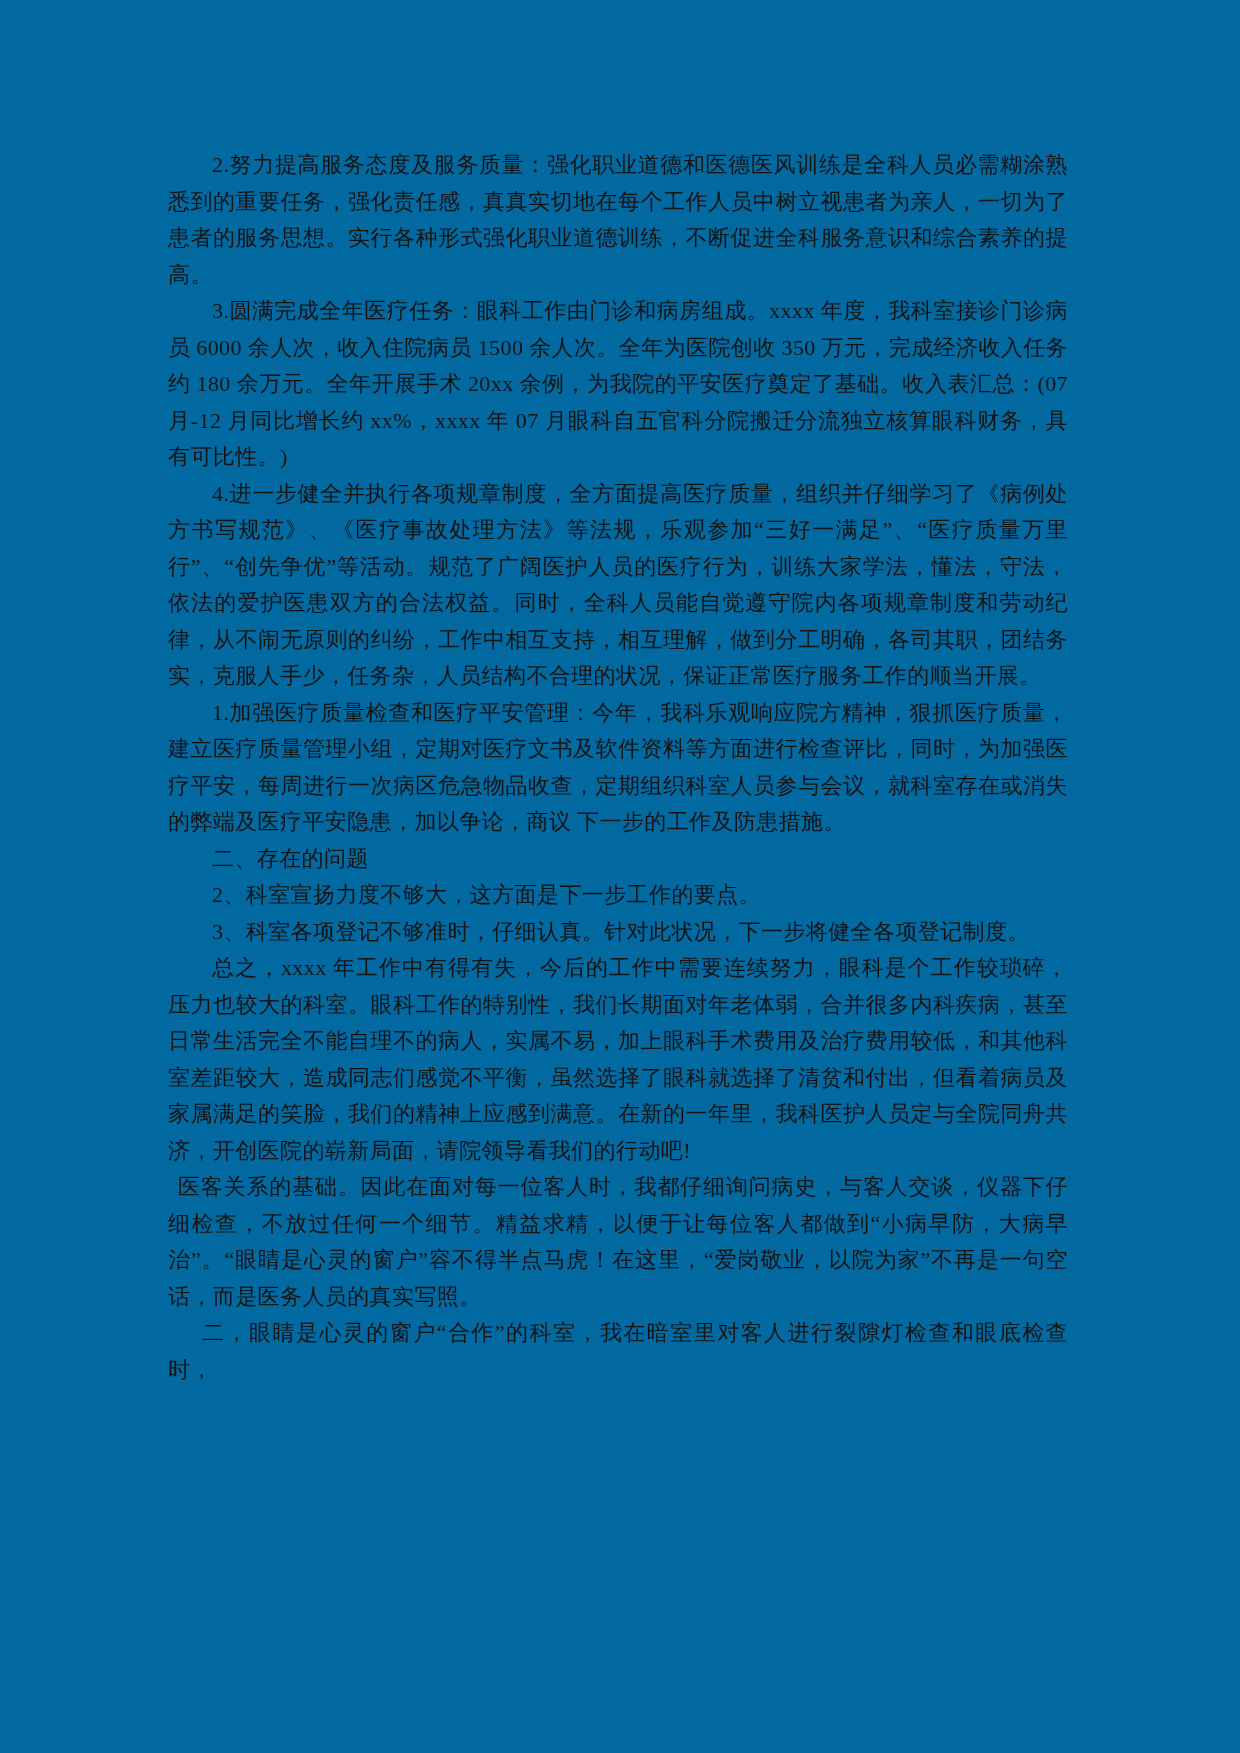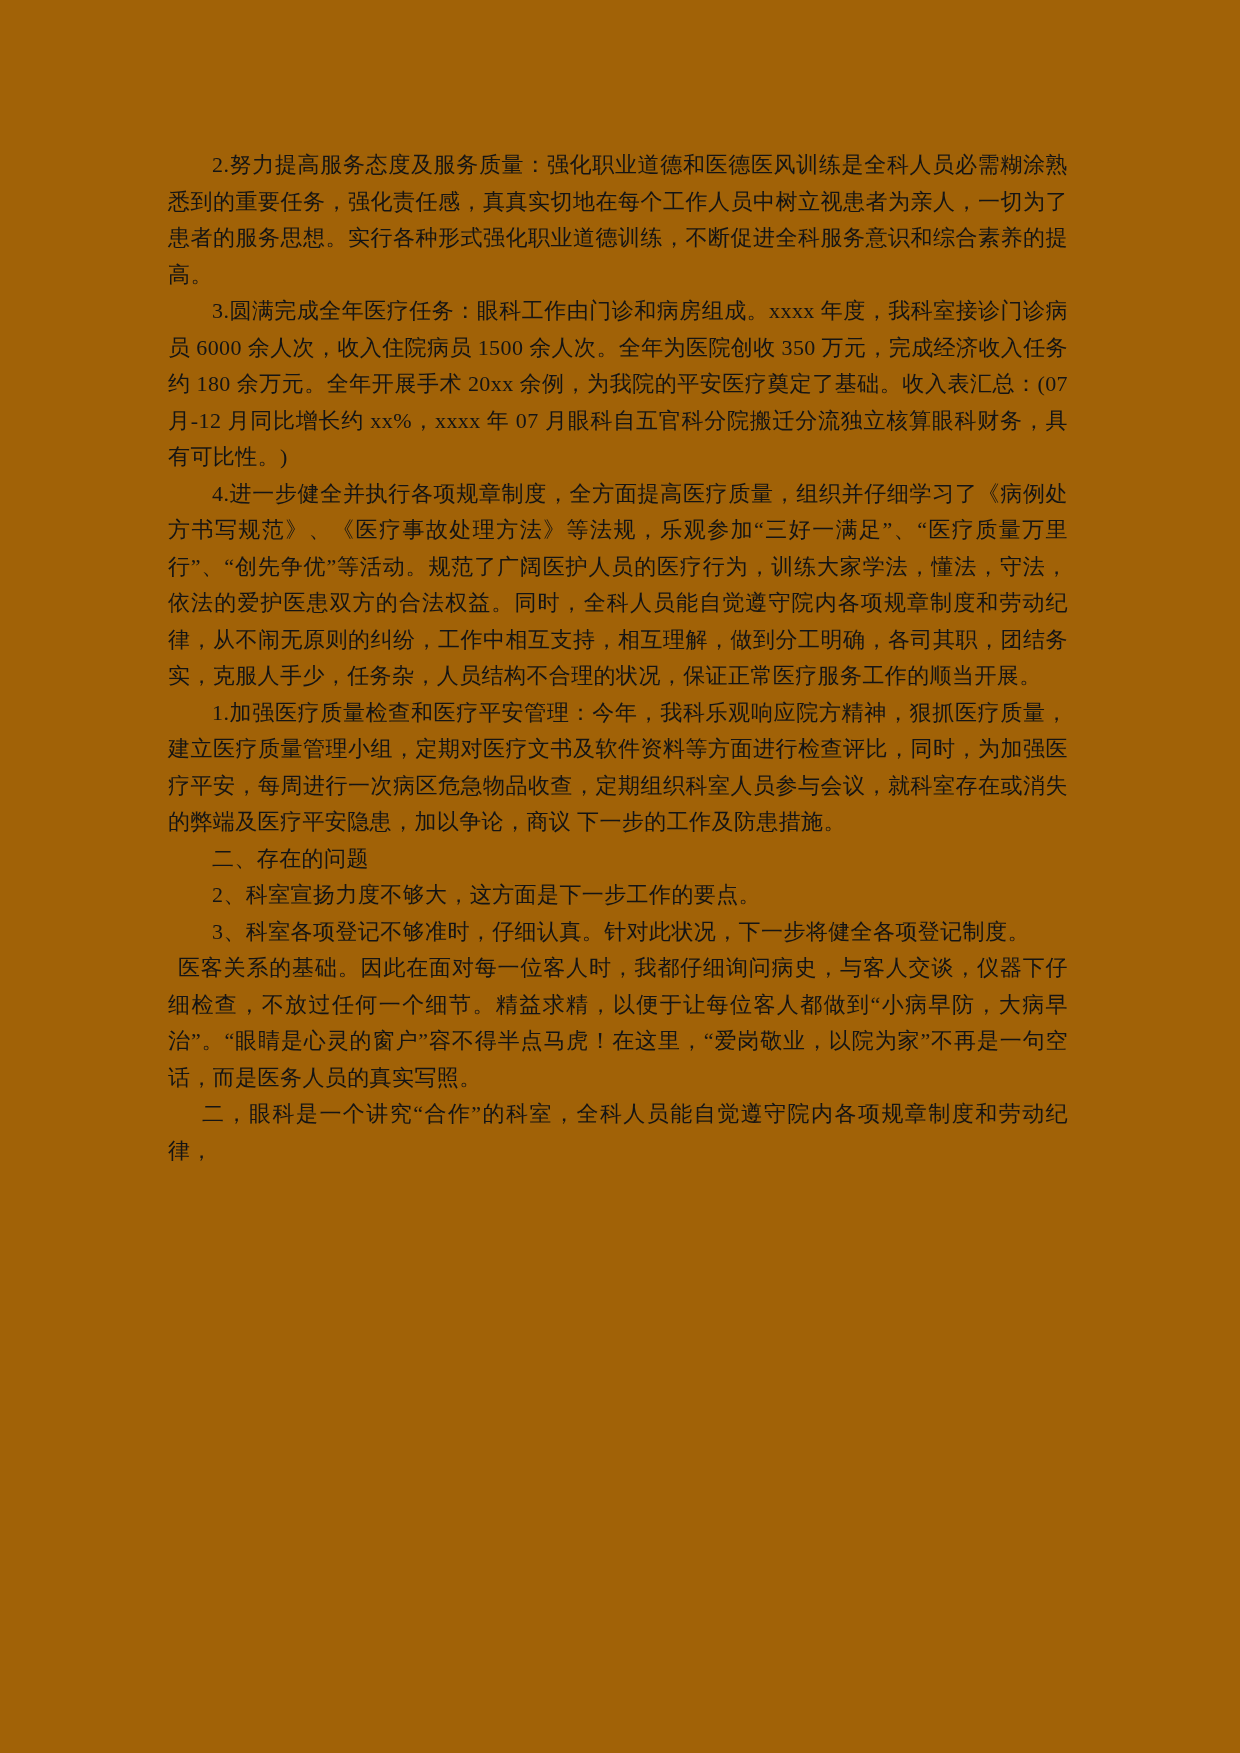--- a/index.html
+++ b/index.html
@@ -9,21 +9,21 @@
     background: #ffffff;
     font-family: "Liberation Serif", "DejaVu Serif", serif;
     color: #141414;
   }
   .page {
     box-sizing: border-box;
     width: 1240px;
     height: 1753px;
     padding: 147px 172px 0 168px;
     overflow: hidden;
-    background: #a16207;
+    background: #0369a1;
   }
   .para {
     margin: 0;
     font-size: 22px;
     line-height: 36.5px;
     text-align: justify;
     text-justify: inter-ideograph;
     letter-spacing: 0.4px;
     word-break: break-all;
   }
@@ -37,16 +37,17 @@
 
 <div class="page">
   <div>
       <p class="para p-indent2">2.努力提高服务态度及服务质量：强化职业道德和医德医风训练是全科人员必需糊涂熟悉到的重要任务，强化责任感，真真实切地在每个工作人员中树立视患者为亲人，一切为了患者的服务思想。实行各种形式强化职业道德训练，不断促进全科服务意识和综合素养的提高。</p>
       <p class="para p-indent2">3.圆满完成全年医疗任务：眼科工作由门诊和病房组成。xxxx 年度，我科室接诊门诊病员 6000 余人次，收入住院病员 1500 余人次。全年为医院创收 350 万元，完成经济收入任务约 180 余万元。全年开展手术 20xx 余例，为我院的平安医疗奠定了基础。收入表汇总：(07 月-12 月同比增长约 xx%，xxxx 年 07 月眼科自五官科分院搬迁分流独立核算眼科财务，具有可比性。)</p>
       <p class="para p-indent2">4.进一步健全并执行各项规章制度，全方面提高医疗质量，组织并仔细学习了《病例处方书写规范》、《医疗事故处理方法》等法规，乐观参加“三好一满足”、“医疗质量万里行”、“创先争优”等活动。规范了广阔医护人员的医疗行为，训练大家学法，懂法，守法，依法的爱护医患双方的合法权益。同时，全科人员能自觉遵守院内各项规章制度和劳动纪律，从不闹无原则的纠纷，工作中相互支持，相互理解，做到分工明确，各司其职，团结务实，克服人手少，任务杂，人员结构不合理的状况，保证正常医疗服务工作的顺当开展。</p>
       <p class="para p-indent2">1.加强医疗质量检查和医疗平安管理：今年，我科乐观响应院方精神，狠抓医疗质量，建立医疗质量管理小组，定期对医疗文书及软件资料等方面进行检查评比，同时，为加强医疗平安，每周进行一次病区危急物品收查，定期组织科室人员参与会议，就科室存在或消失的弊端及医疗平安隐患，加以争论，商议 下一步的工作及防患措施。</p>
       <p class="para p-indent2">二、存在的问题</p>
       <p class="para p-indent2">2、科室宣扬力度不够大，这方面是下一步工作的要点。</p>
       <p class="para p-indent2">3、科室各项登记不够准时，仔细认真。针对此状况，下一步将健全各项登记制度。</p>
+      <p class="para p-indent2">总之，xxxx 年工作中有得有失，今后的工作中需要连续努力，眼科是个工作较琐碎，压力也较大的科室。眼科工作的特别性，我们长期面对年老体弱，合并很多内科疾病，甚至日常生活完全不能自理不的病人，实属不易，加上眼科手术费用及治疗费用较低，和其他科室差距较大，造成同志们感觉不平衡，虽然选择了眼科就选择了清贫和付出，但看着病员及家属满足的笑脸，我们的精神上应感到满意。在新的一年里，我科医护人员定与全院同舟共济，开创医院的崭新局面，请院领导看我们的行动吧!</p>
       <p class="para p-indenthalf">医客关系的基础。因此在面对每一位客人时，我都仔细询问病史，与客人交谈，仪器下仔细检查，不放过任何一个细节。精益求精，以便于让每位客人都做到“小病早防，大病早治”。“眼睛是心灵的窗户”容不得半点马虎！在这里，“爱岗敬业，以院为家”不再是一句空话，而是医务人员的真实写照。</p>
-      <p class="para p-indent15">二，眼科是一个讲究“合作”的科室，全科人员能自觉遵守院内各项规章制度和劳动纪律，</p>
+      <p class="para p-indent15">二，眼睛是心灵的窗户“合作”的科室，我在暗室里对客人进行裂隙灯检查和眼底检查时，</p>
     </div>
 </div>
 
 </body></html>

